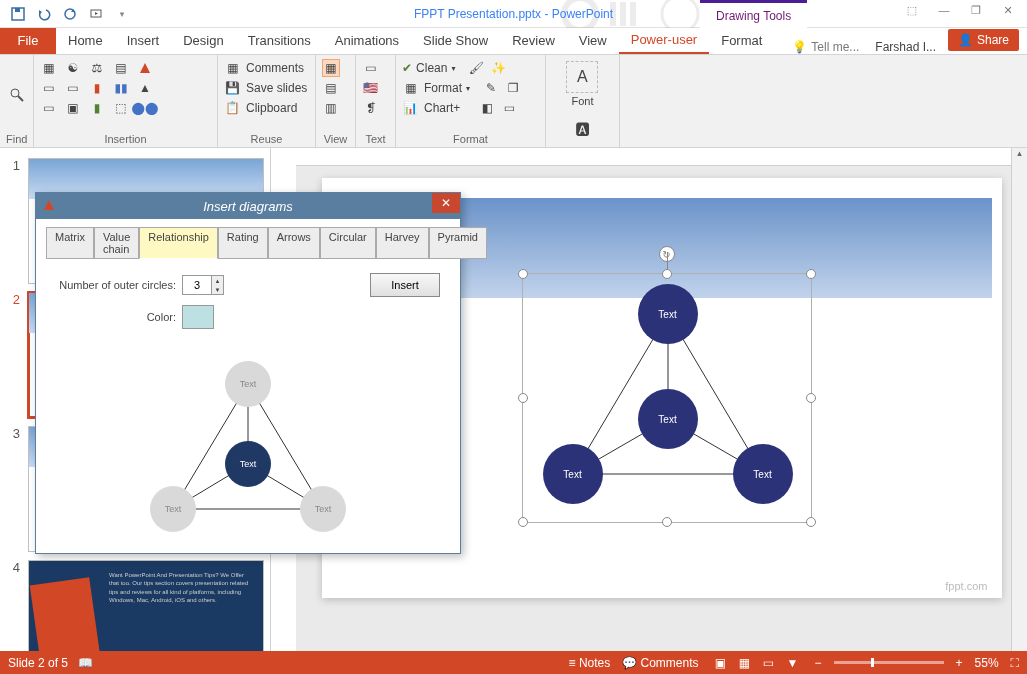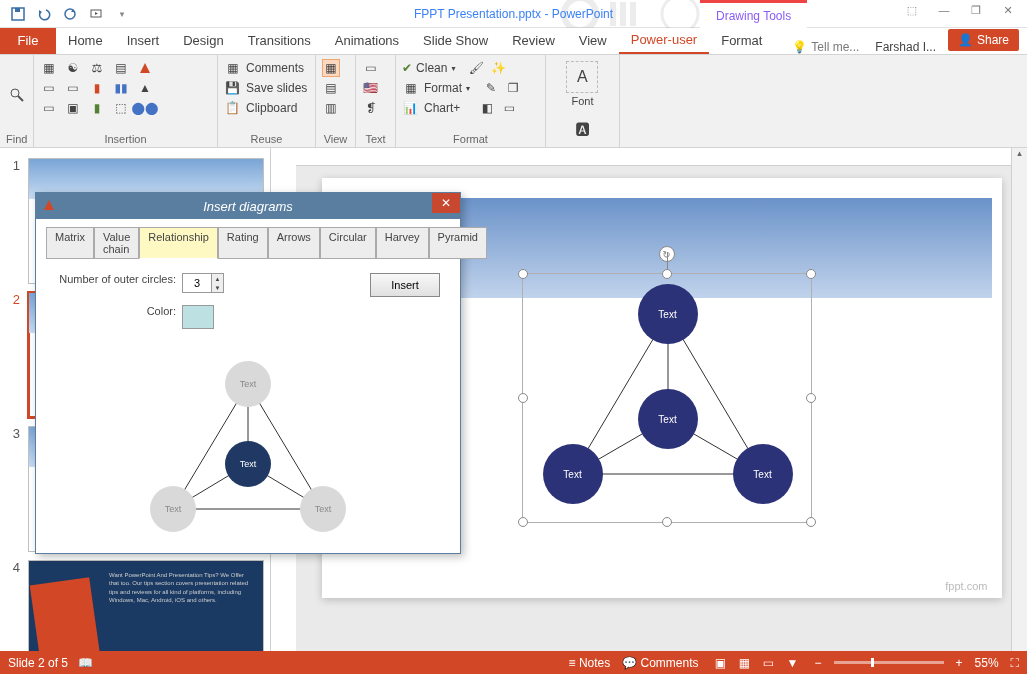--- a/index.html
+++ b/index.html
@@ -3,21 +3,21 @@
 <meta charset="utf-8">
 <style>
 * { margin:0; padding:0; box-sizing:border-box; font-family:"Segoe UI",Tahoma,sans-serif; }
 body { width:1027px; height:674px; background:#fff; overflow:hidden; font-size:12px; color:#444; position:relative; }
 
 
 .titlebar { height:28px; background:#fff; display:flex; align-items:center; position:relative; border-bottom:1px solid #e1e1e1; }
 .qat { display:flex; gap:10px; padding-left:10px; align-items:center; }
 .qat-item { width:16px; height:16px; display:flex; align-items:center; justify-content:center; color:#5a5a5a; cursor:pointer; }
 .title-center { position:absolute; left:50%; transform:translateX(-50%); font-size:12px; color:#3b82f6; }
-.context-tab { position:absolute; left:700px; top:0; height:28px; background:#fff; padding:0 16px; display:flex; align-items:center; font-size:12px; color:#8b5cf6; border-top:3px solid #ef4444; }
+.context-tab { position:absolute; left:700px; top:0; height:28px; background:#fff; padding:0 16px; display:flex; align-items:center; font-size:12px; color:#701a75; border-top:3px solid #4c1d95; }
 .win-controls { position:absolute; right:4px; top:0; display:flex; gap:2px; }
 .win-btn { width:30px; height:20px; display:flex; align-items:center; justify-content:center; color:#7a7a7a; font-size:11px; cursor:pointer; }
 .title-deco { position:absolute; left:560px; top:0; opacity:.15; }
 
 
 .tabs { height:27px; background:#fff; display:flex; align-items:flex-end; border-bottom:1px solid #d4d4d4; }
 .tab-file { width:56px; height:27px; background:#d24726; color:#fff; display:flex; align-items:center; justify-content:center; font-size:13px; cursor:pointer; }
 .tab { height:27px; padding:0 12px; display:flex; align-items:center; font-size:13px; color:#444; cursor:pointer; }
 .tab.active { color:#d24726; border-bottom:2px solid #d24726; }
 .tab-tell { margin-left:auto; display:flex; align-items:center; gap:4px; color:#7a7a7a; font-size:12px; padding:0 8px; }
@@ -70,21 +70,21 @@
 
 .dialog { position:absolute; left:35px; top:192px; width:426px; height:362px; background:#fff; border:1px solid #5a7ea0; box-shadow:3px 3px 8px rgba(0,0,0,.25); z-index:100; }
 .dlg-title { height:26px; background:#5a7ea0; color:#fff; display:flex; align-items:center; position:relative; }
 .dlg-title-txt { position:absolute; left:50%; transform:translateX(-50%); font-size:13px;font-style:italic; }
 .dlg-icon { position:absolute; left:6px; top:5px; }
 .dlg-close { position:absolute; right:0; top:0; width:28px; height:20px; background:#c8472f; color:#fff; display:flex; align-items:center; justify-content:center; font-size:12px; cursor:pointer; }
 .dlg-tabs { display:flex; padding:8px 10px 0; gap:0; }
 .dlg-tab { border:1px solid #aaa; padding:3px 8px; font-size:11px; background:#ededed; cursor:pointer; position:relative; }
 .dlg-tab.active { background:#fef9c3; border-bottom:1px solid #fff; z-index:2; }
 .dlg-body { border-top:1px solid #aaa; margin:0 10px 10px; padding:14px 10px; position:relative; top:-1px; }
-.dlg-row { display:flex; gap:6px; margin-bottom:8px; }
+.dlg-row { display:flex; align-items:center; gap:6px; margin-bottom:8px; }
 .dlg-row label { width:120px; text-align:right; font-size:11px; }
 .spinner { border:1px solid #999; width:42px; height:20px; display:flex; }
 .spinner input { border:none; width:28px; text-align:center; font-size:11px; outline:none; }
 .spin-btns { width:14px; display:flex; flex-direction:column; border-left:1px solid #999; }
 .spin-btns div { flex:1; display:flex; align-items:center; justify-content:center; font-size:6px; background:#eee; cursor:pointer; }
 .dlg-insert { margin-left:auto; width:70px; height:24px; border:1px solid #888; background:linear-gradient(#f8f8f8,#e0e0e0); font-size:11px; cursor:pointer; }
 .color-sw { width:32px; height:24px; background:#bde1e2; border:1px solid #999; }
 
 .preview { position:relative; width:260px; height:200px; margin:20px auto 0; }
 .p-node { position:absolute; border-radius:50%; display:flex; align-items:center; justify-content:center; font-size:9px; }

